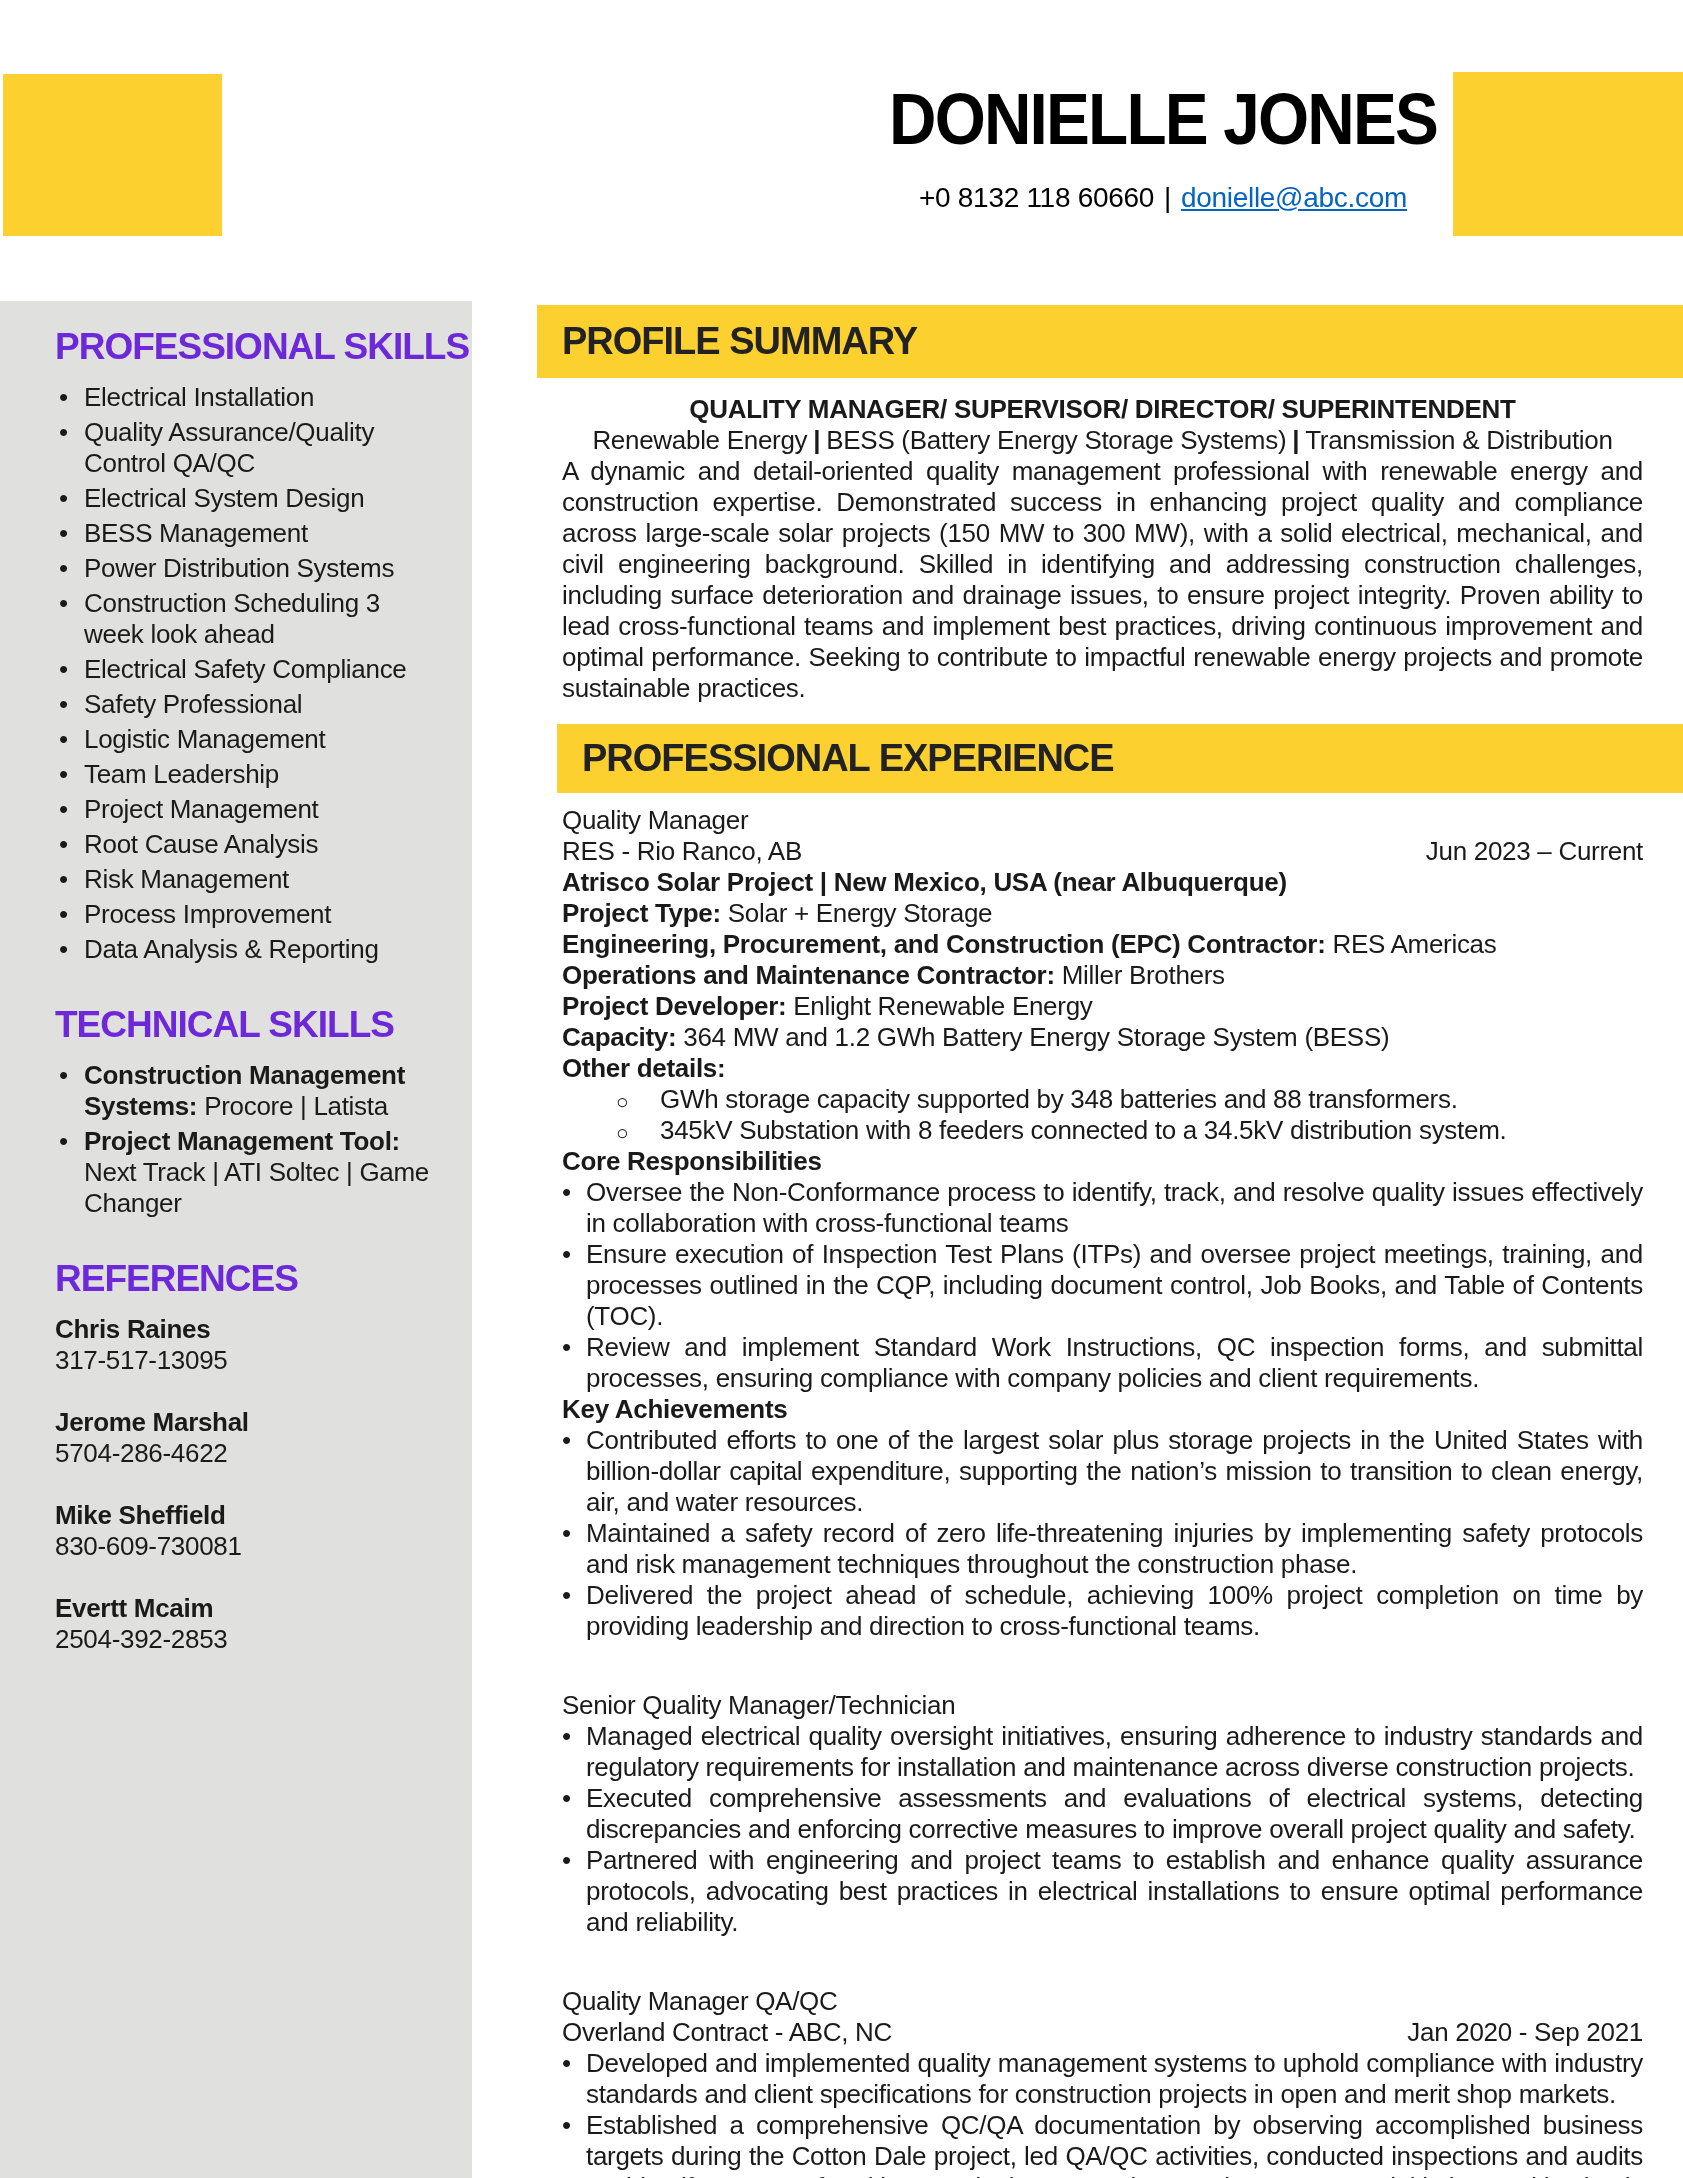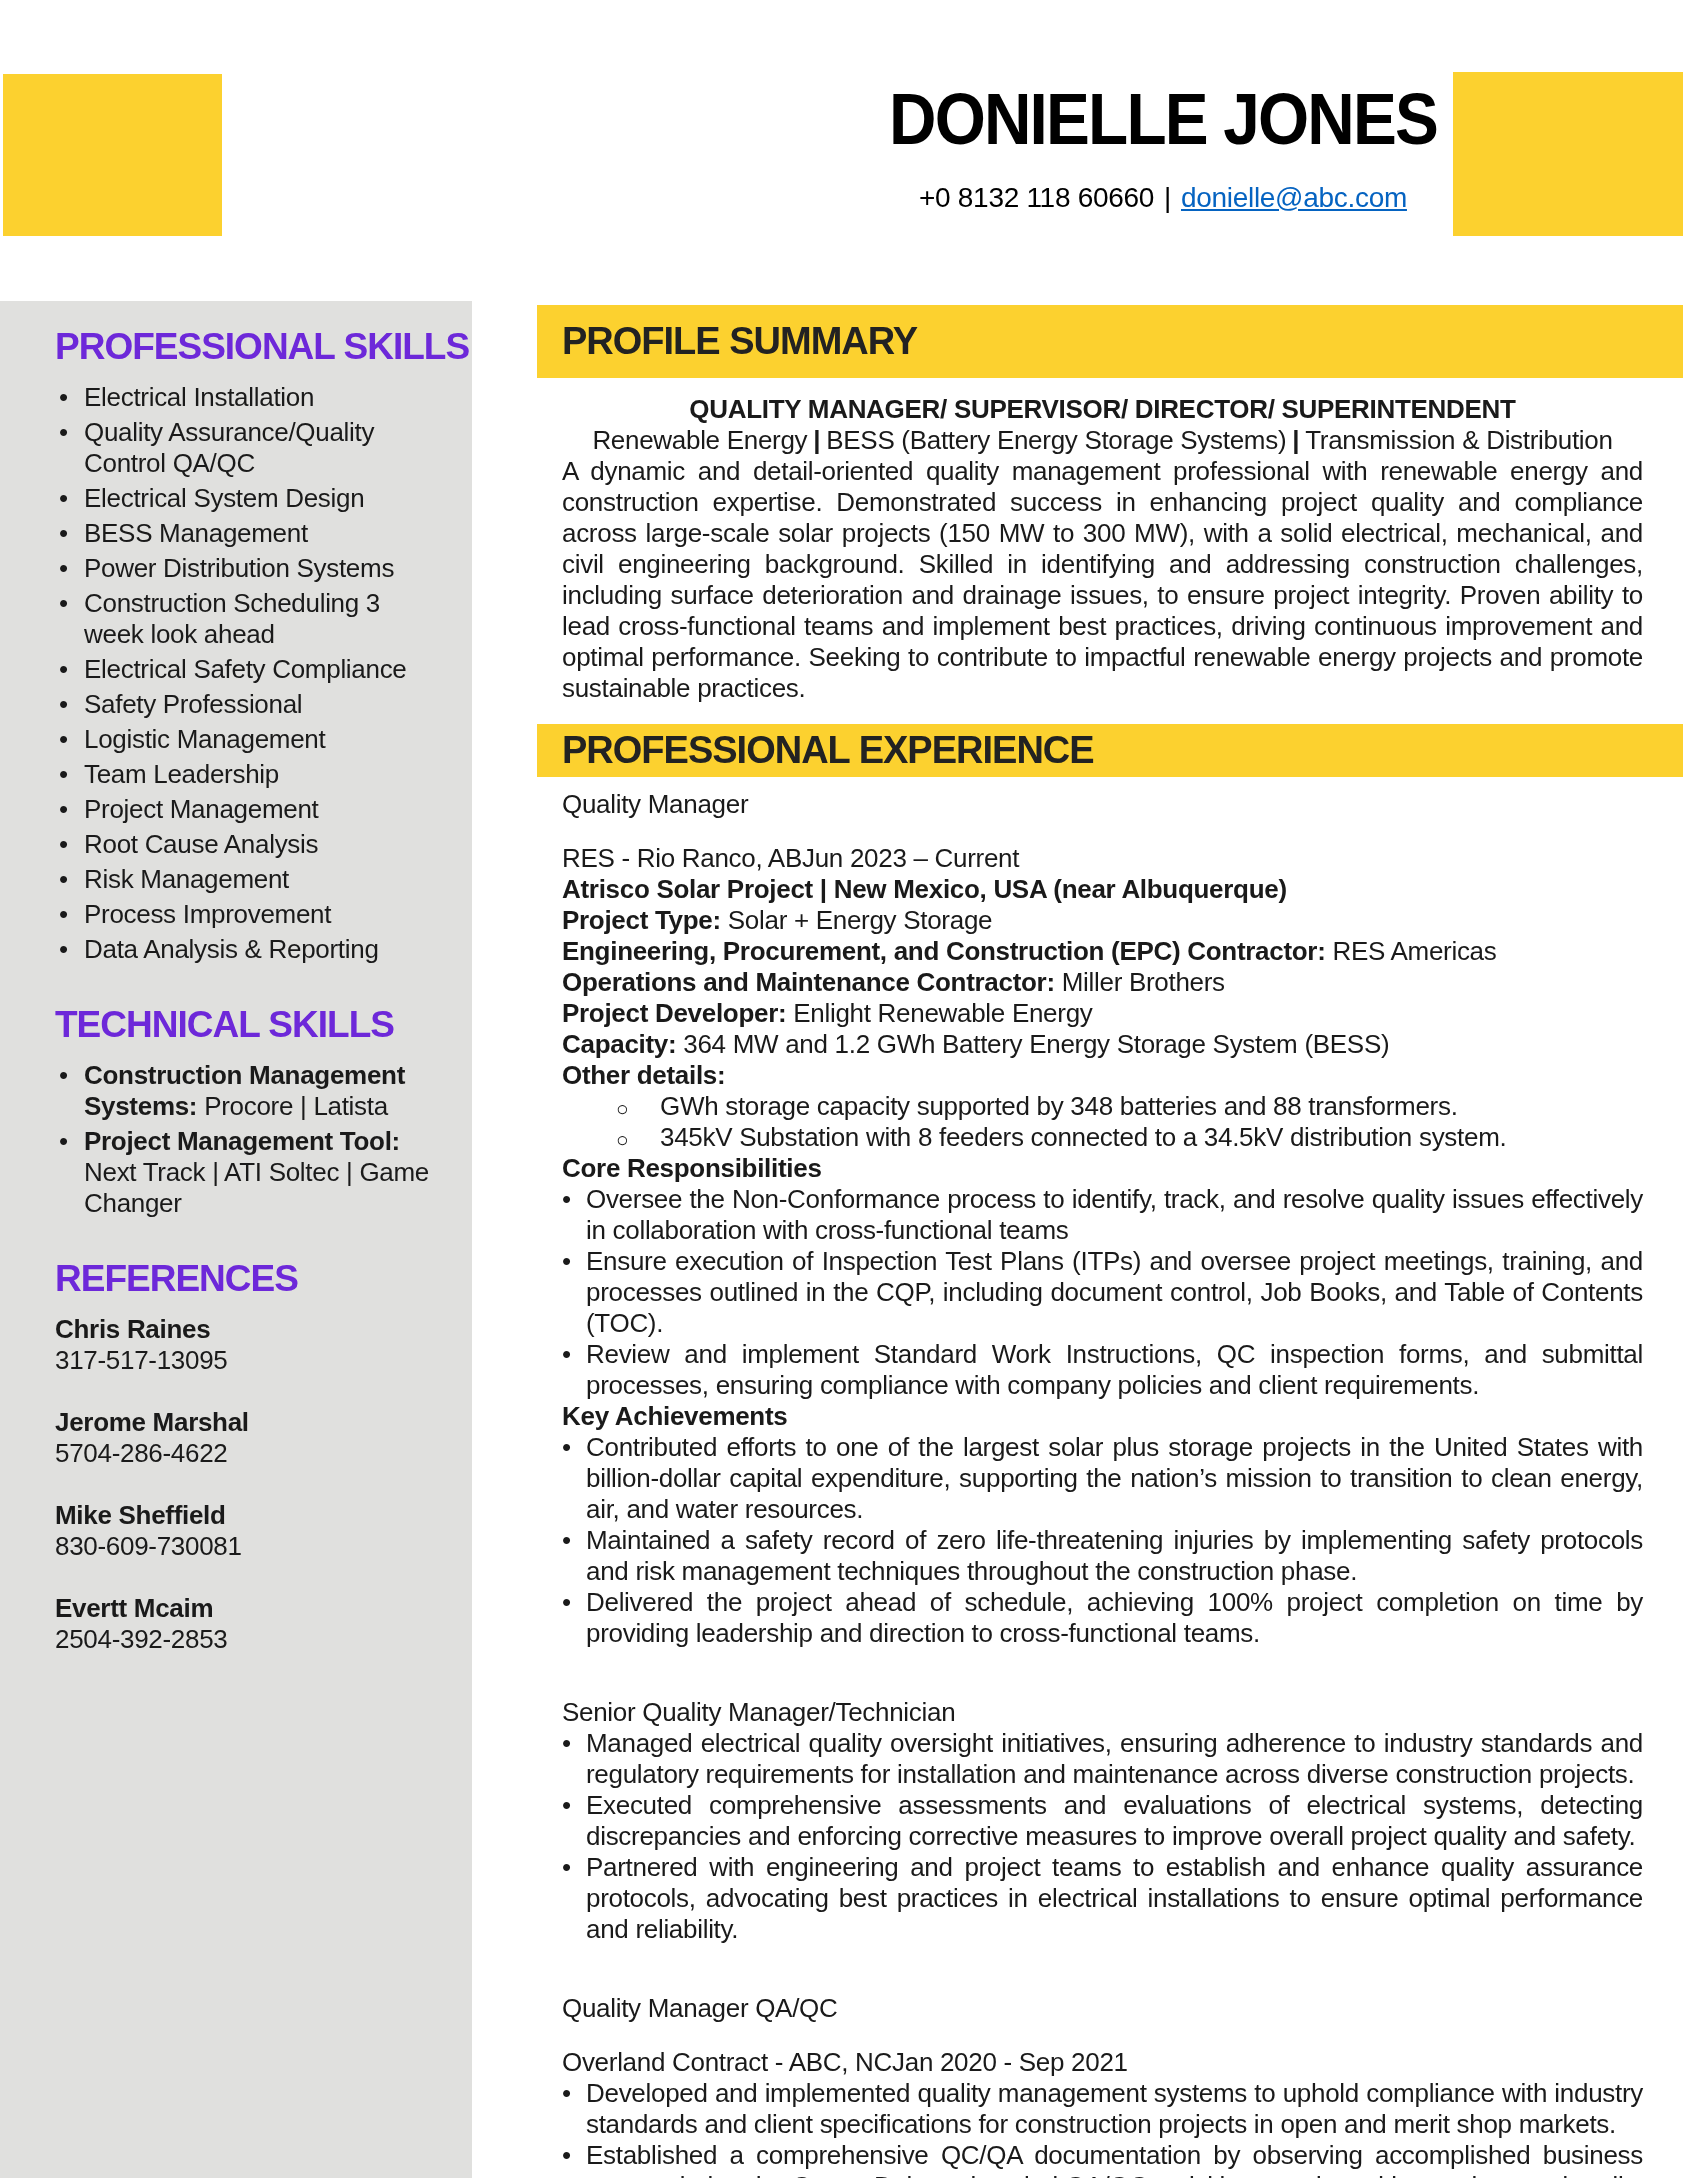--- a/index.html
+++ b/index.html
@@ -48,36 +48,36 @@
   .ref-entry{margin-bottom:31px;}
   .ref-name{font-weight:bold;}
 
   
   .main{position:absolute;left:537px;top:301px;width:1146px;}
   .bar{
     height:73px;background:var(--accent);display:flex;align-items:center;
     padding-left:25px;box-sizing:border-box;
   }
   .bar.first{margin-top:4px;}
-  .bar.second{margin-top:8px;height:53px;}
+  .bar.second{margin-top:8px;height:69px;margin-left:20px;}
   .bar h2{
     margin:0;font-size:38px;font-weight:bold;color:var(--bar-ink);
     letter-spacing:-1px;white-space:nowrap;
   }
   .summary{padding:16px 40px 12px 25px;font-size:26px;line-height:31px;letter-spacing:-0.3px;}
   .headline{text-align:center;font-weight:bold;}
   .subheadline{text-align:center;}
   .subheadline .sep{font-weight:bold;padding:0 6px;}
   .profile-par{margin:0;text-align:justify;}
 
   .experience{padding:12px 40px 0 25px;font-size:26px;line-height:31px;letter-spacing:-0.3px;}
   .job{margin:0;}
   .job + .job{margin-top:48px;}
   .job-title{font-weight:normal;}
-  .job-company-row{display:flex;justify-content:flex-start;margin-top:23px;}
+  .job-company-row{display:flex;justify-content:space-between;}
   .job-project{font-weight:bold;}
   .detail-line .lbl{font-weight:bold;}
   .sec-heading{font-weight:bold;}
   ul.bullets{list-style:none;margin:0;padding:0;}
   ul.bullets li{position:relative;padding-left:24px;text-align:justify;margin:0;}
   ul.bullets li::before{content:"\2022";position:absolute;left:0;text-align:left;}
   ul.sub-bullets{list-style:none;margin:0;padding:0;}
   ul.sub-bullets li{position:relative;padding-left:98px;margin:0;}
   ul.sub-bullets li::before{
     content:"\25CB";position:absolute;left:54px;font-size:21px;top:2px;

